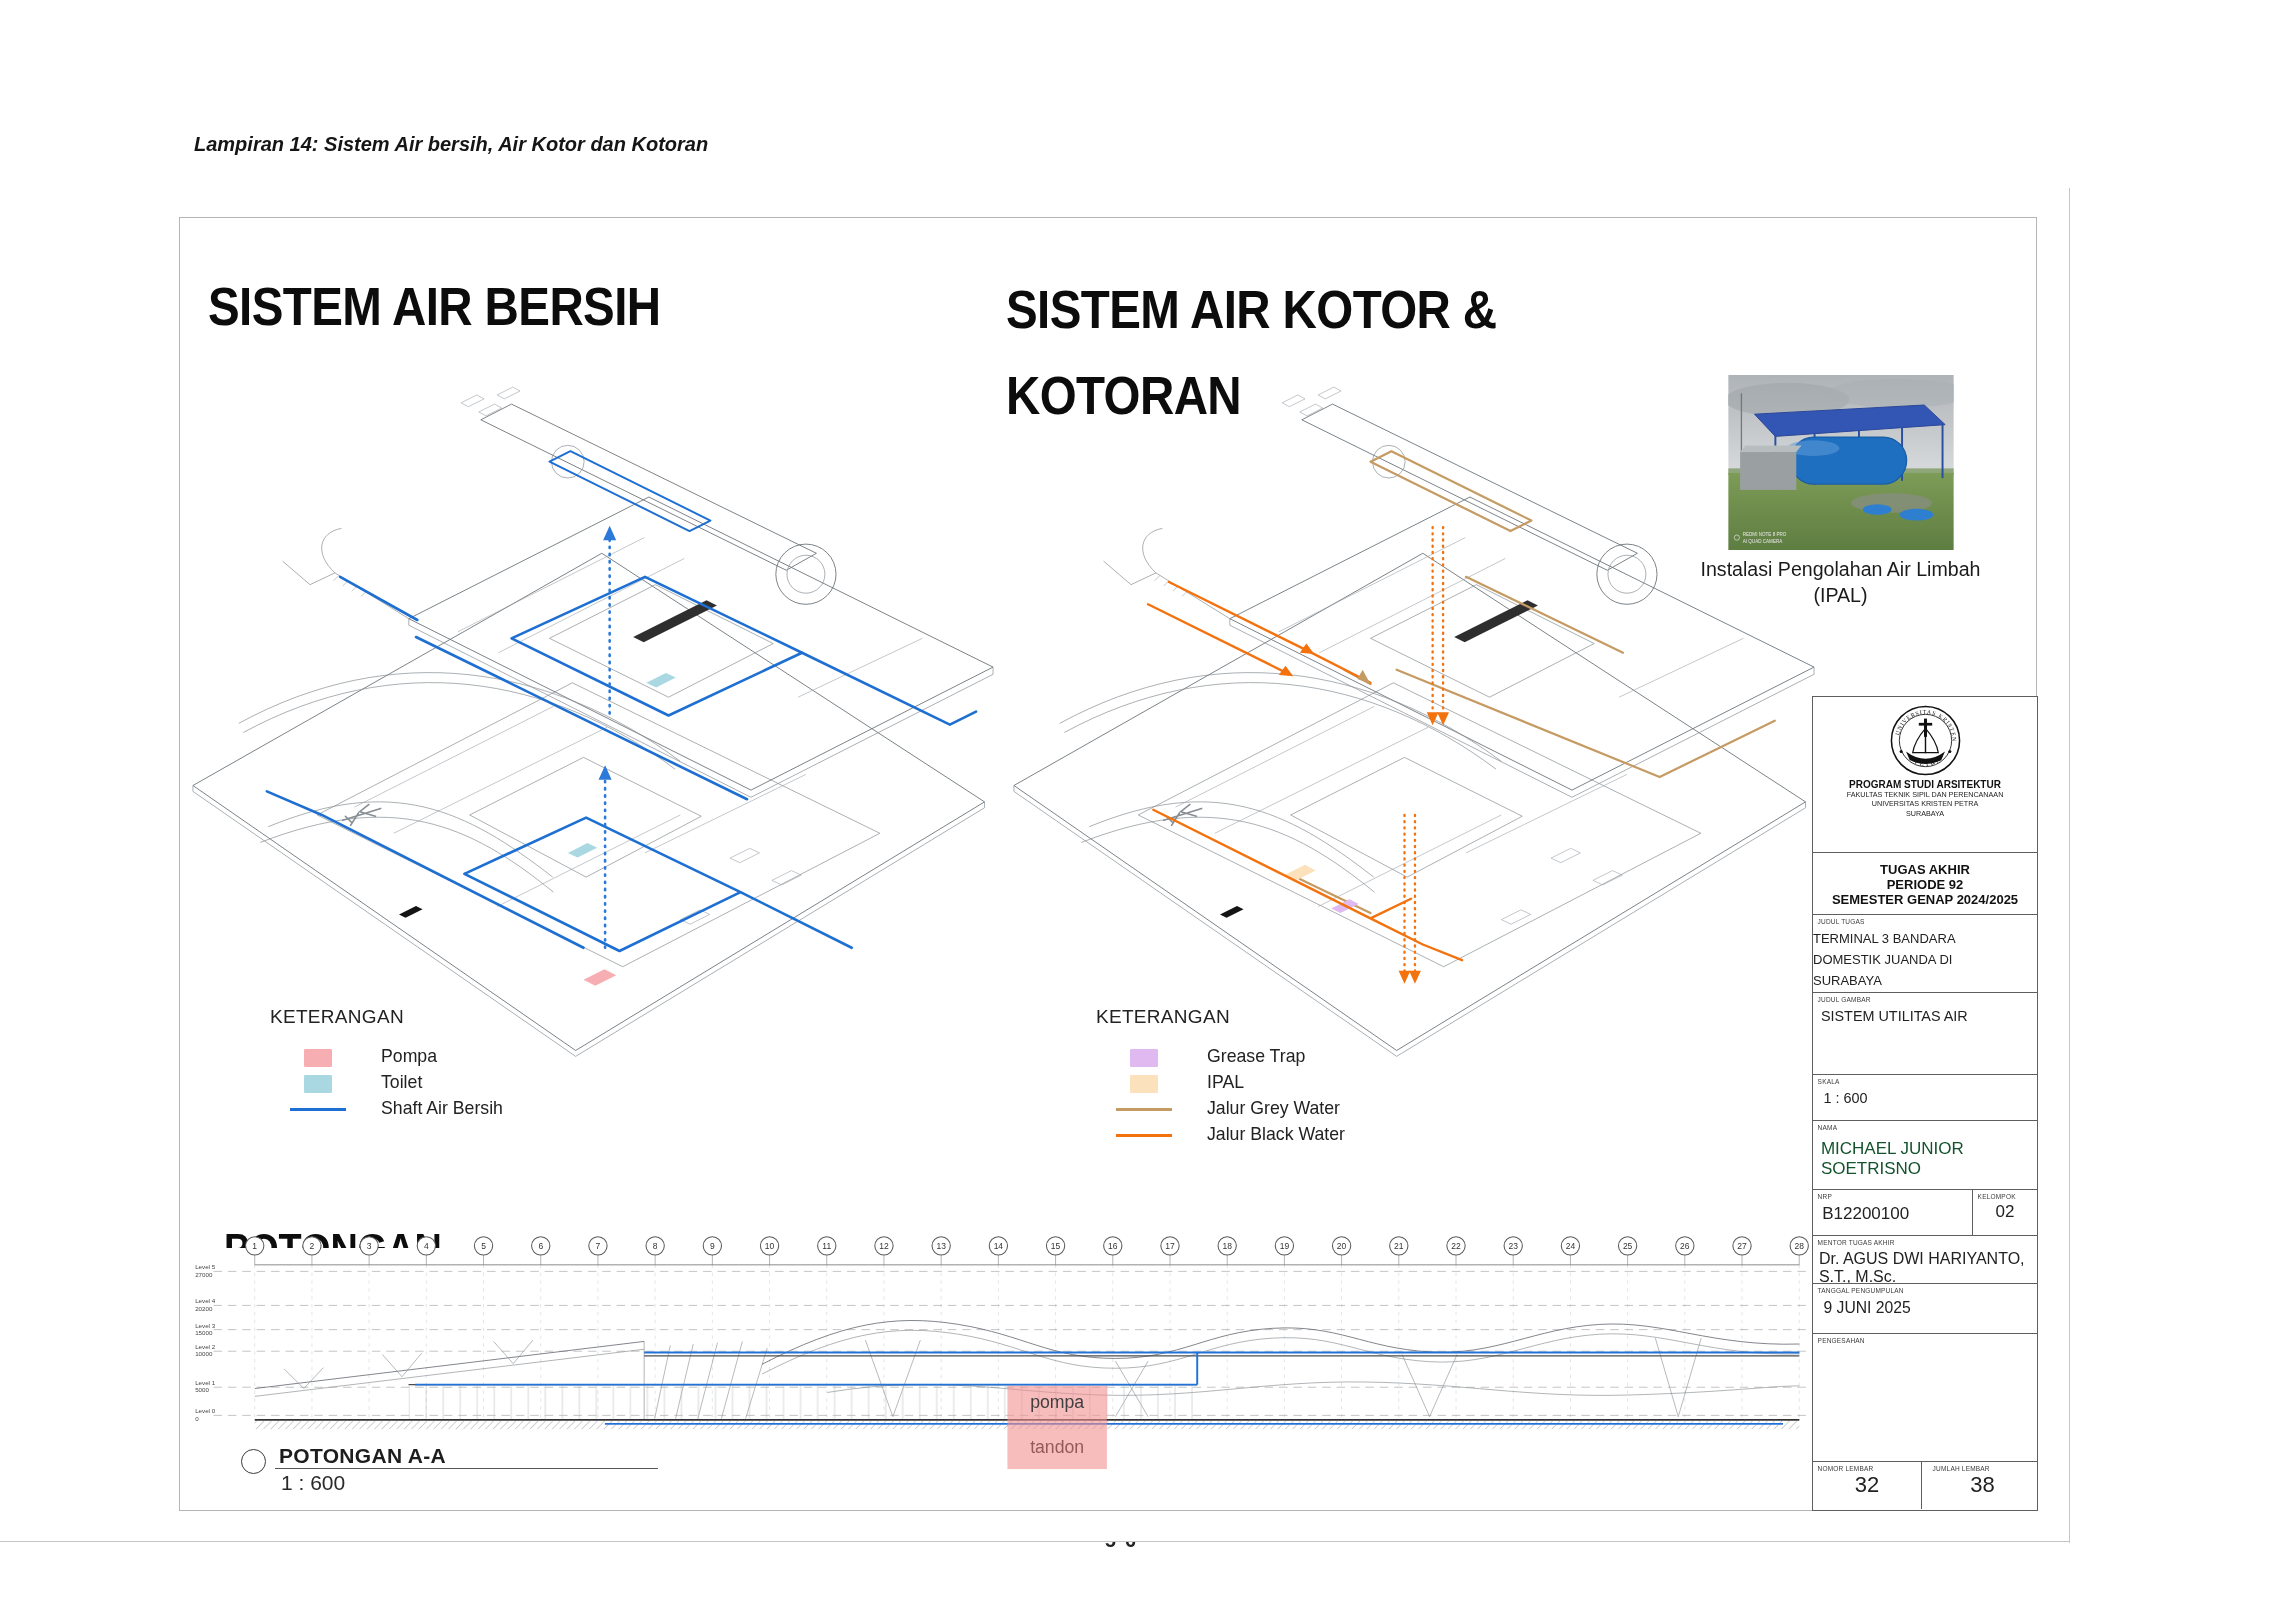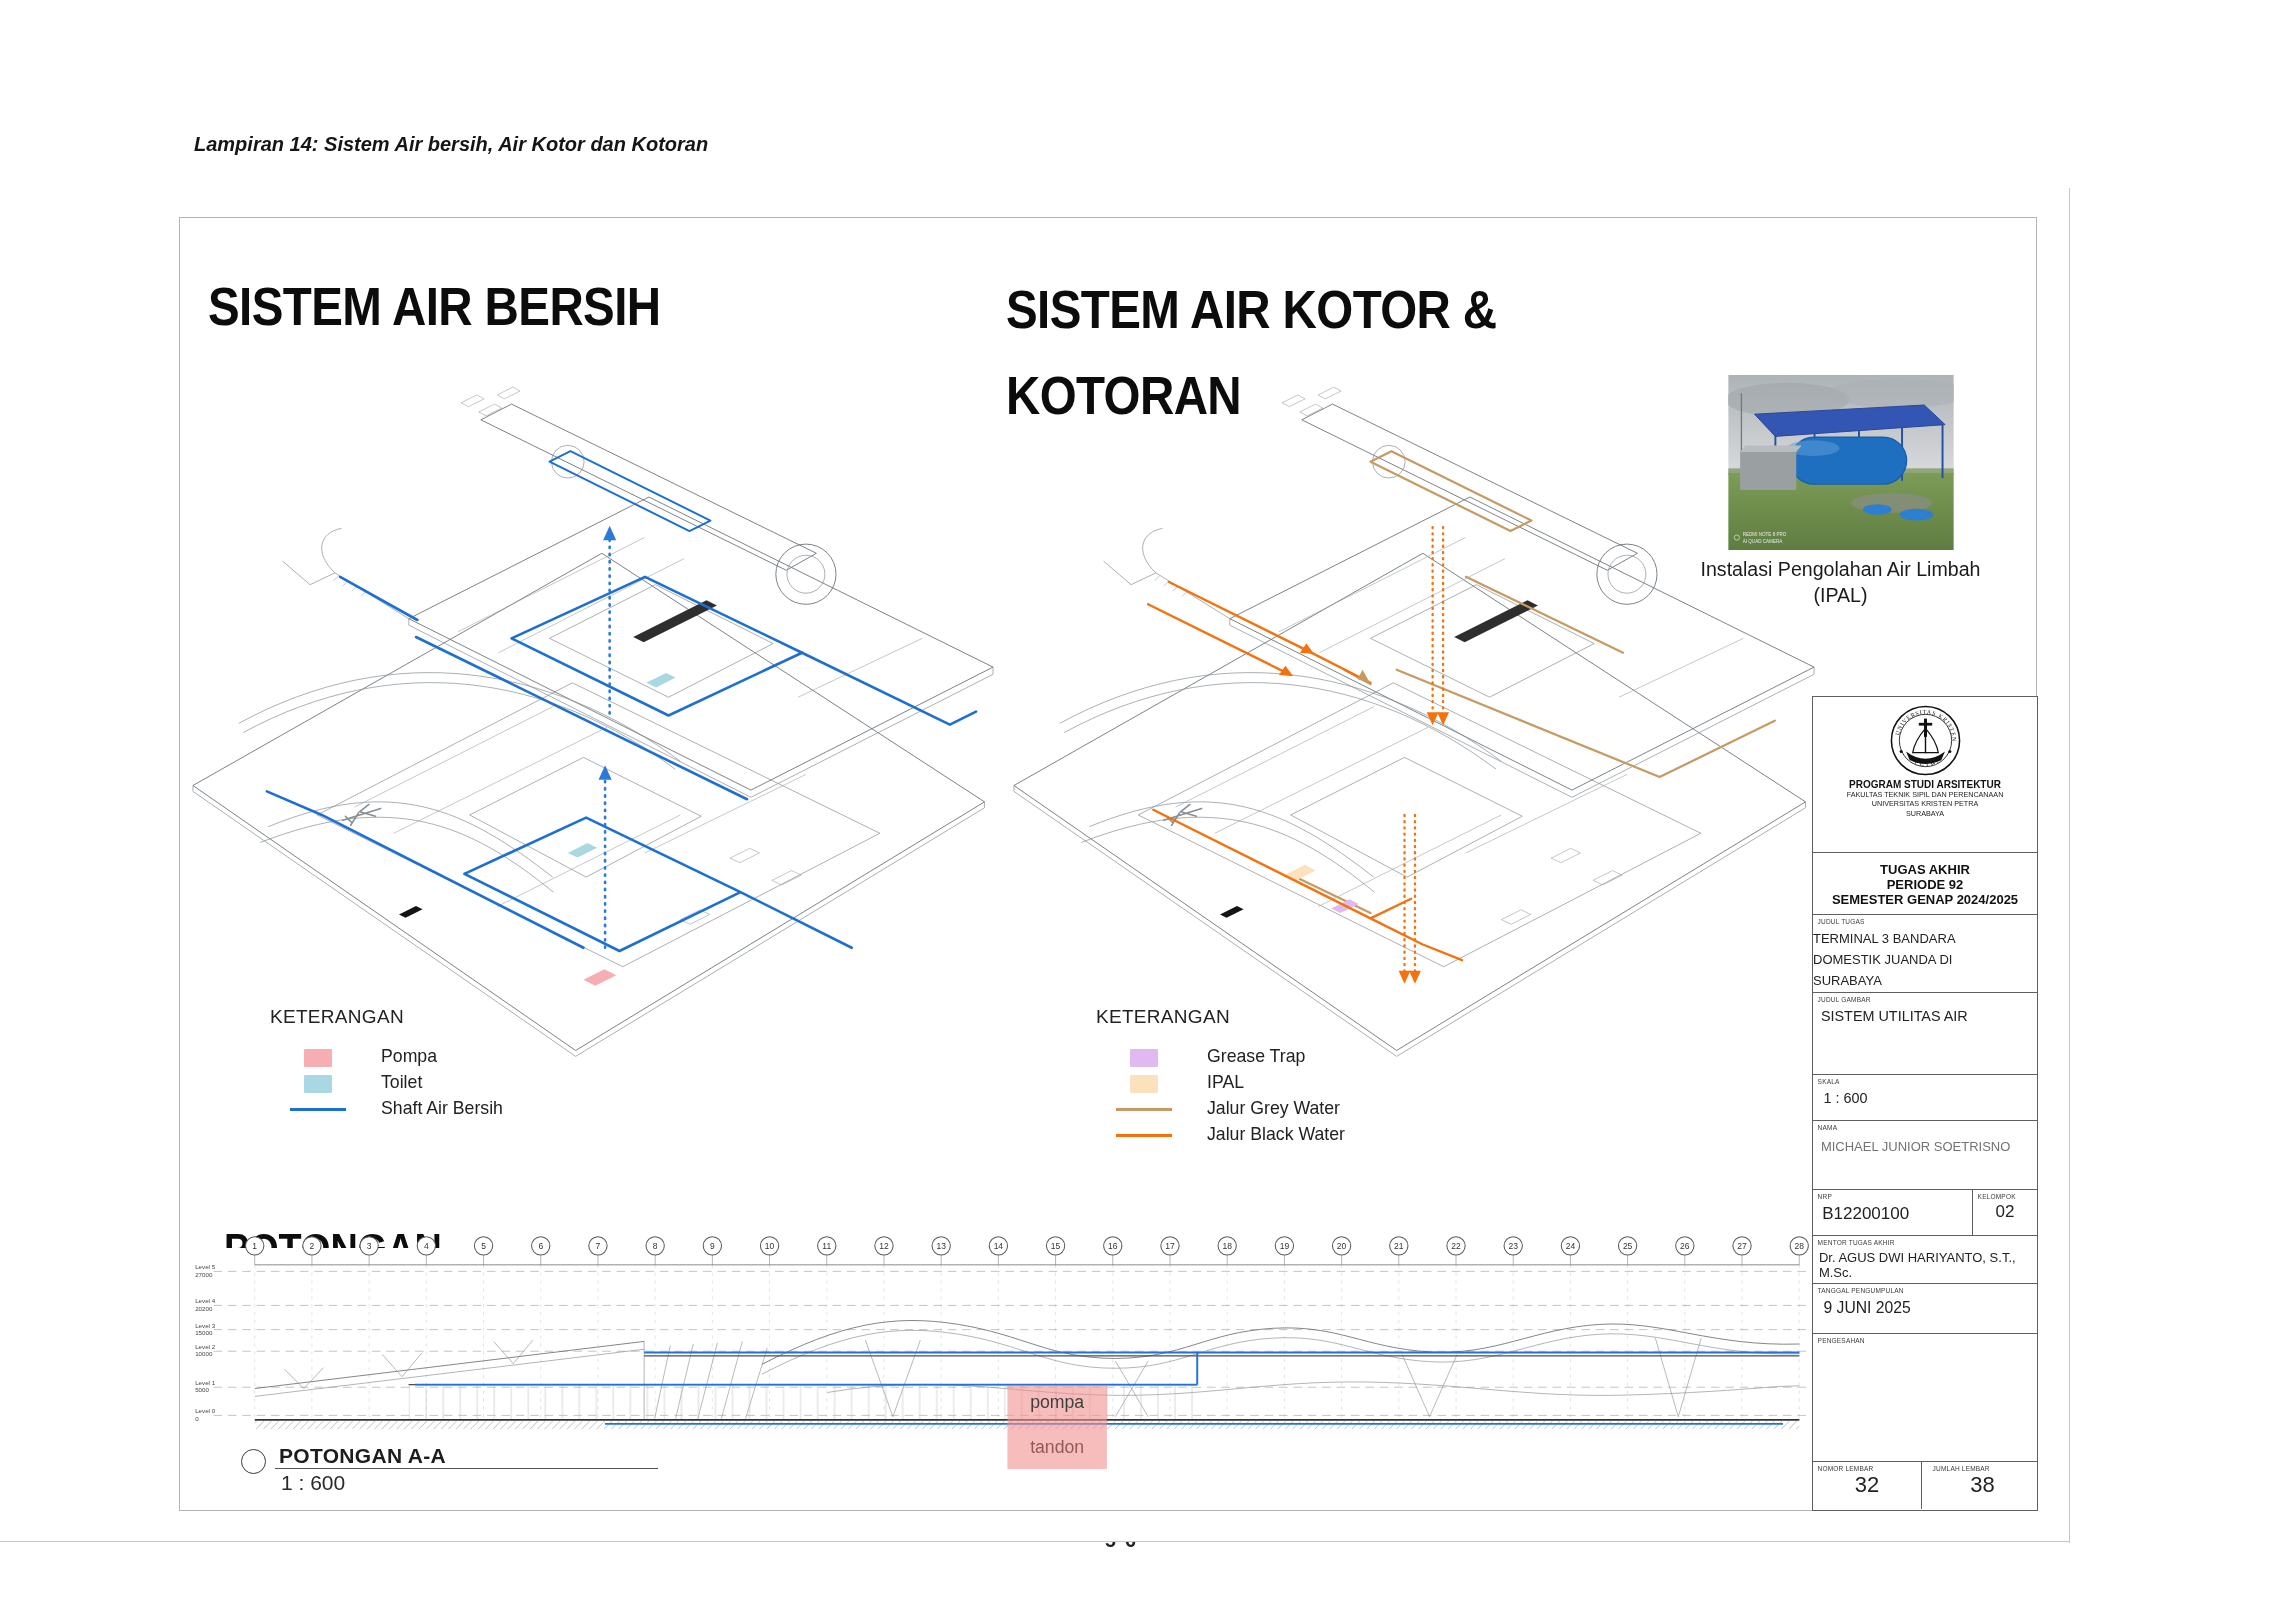--- a/index.html
+++ b/index.html
@@ -90,28 +90,28 @@
   .tb-label{font-size:6.5px;color:#3a3a3a;padding:3.3px 0 0 4.6px;letter-spacing:0.2px;}
   .r-a{height:156px;text-align:center;}
   .r-b{height:62px;text-align:center;padding-top:8.5px;font-weight:700;font-size:13px;line-height:15px;}
   .r-c{height:78px;}
   .r-c .v{text-align:left;font-size:13px;line-height:21px;margin-top:2.6px;color:#222;}
   .r-d{height:82px;}
   .r-d .v{font-size:14.4px;margin:5.2px 0 0 7.9px;color:#222;}
   .r-e{height:46px;}
   .r-e .v{font-size:14.4px;margin:4.6px 0 0 10.5px;color:#222;}
   .r-f{height:69px;}
-  .r-f .v{font-size:13px;margin:7.9px 0 0 7.9px;color:#737373;}
+  .r-f .v{font-size:17px;margin:7.9px 0 0 7.9px;color:#14532d;}
   .r-g{height:46px;display:flex;}
   .r-g .cell-l{width:160px;border-right:1.3px solid #5f5f5f;box-sizing:border-box;}
   .r-g .cell-r{flex:1;text-align:center;}
   .r-g .v-nrp{font-size:17px;margin:3.3px 0 0 9.2px;color:#222;}
   .r-g .v-kel{font-size:17px;margin-top:2px;color:#222;}
   .r-h{height:48px;}
-  .r-h .v{font-size:13px;margin:3.9px 0 0 5.9px;color:#222;}
+  .r-h .v{font-size:16px;margin:3.9px 0 0 5.9px;color:#222;}
   .r-i{height:50px;}
   .r-i .v{font-size:15.7px;margin:5.2px 0 0 10.5px;color:#222;}
   .r-j{height:128px;}
   .r-k{height:47px;display:flex;}
   .r-k .cell{width:50%;box-sizing:border-box;}
   .r-k .cell:first-child{border-right:1.3px solid #5f5f5f;}
   .r-k .v{font-size:22px;text-align:center;margin-top:0px;color:#222;}
   #tb-program{font-weight:700;font-size:10px;margin-top:1.3px;color:#111;}
   .tb-inst{font-size:7.2px;line-height:9.2px;color:#222;}
   #tb-logo{margin:6.5px auto 2.6px;display:block;}

